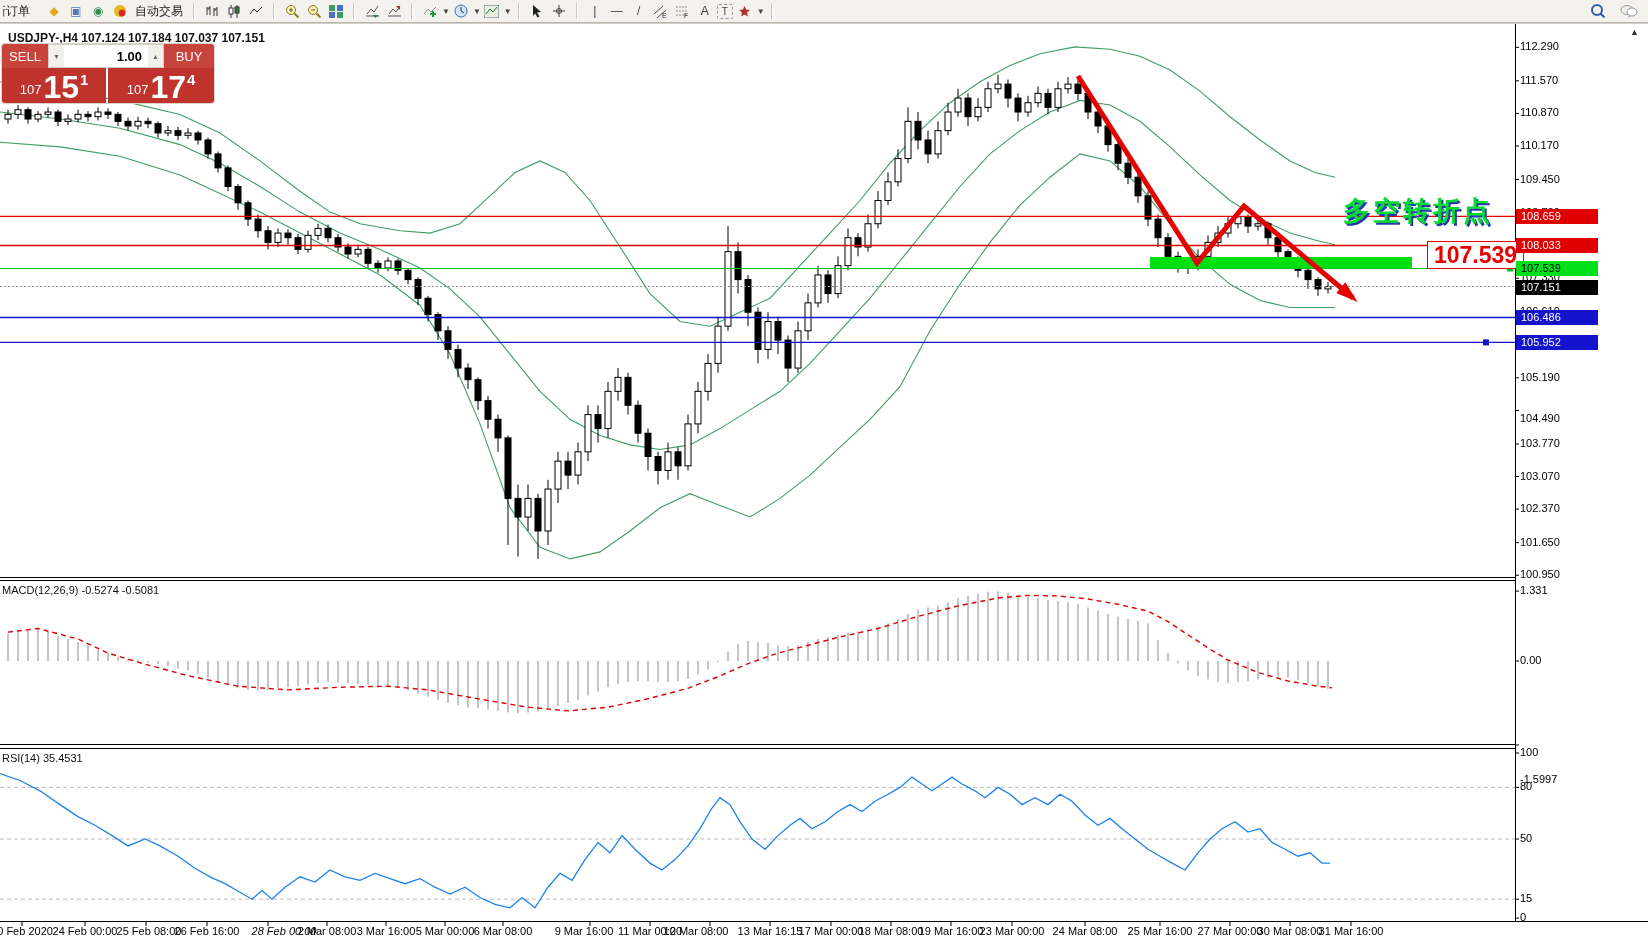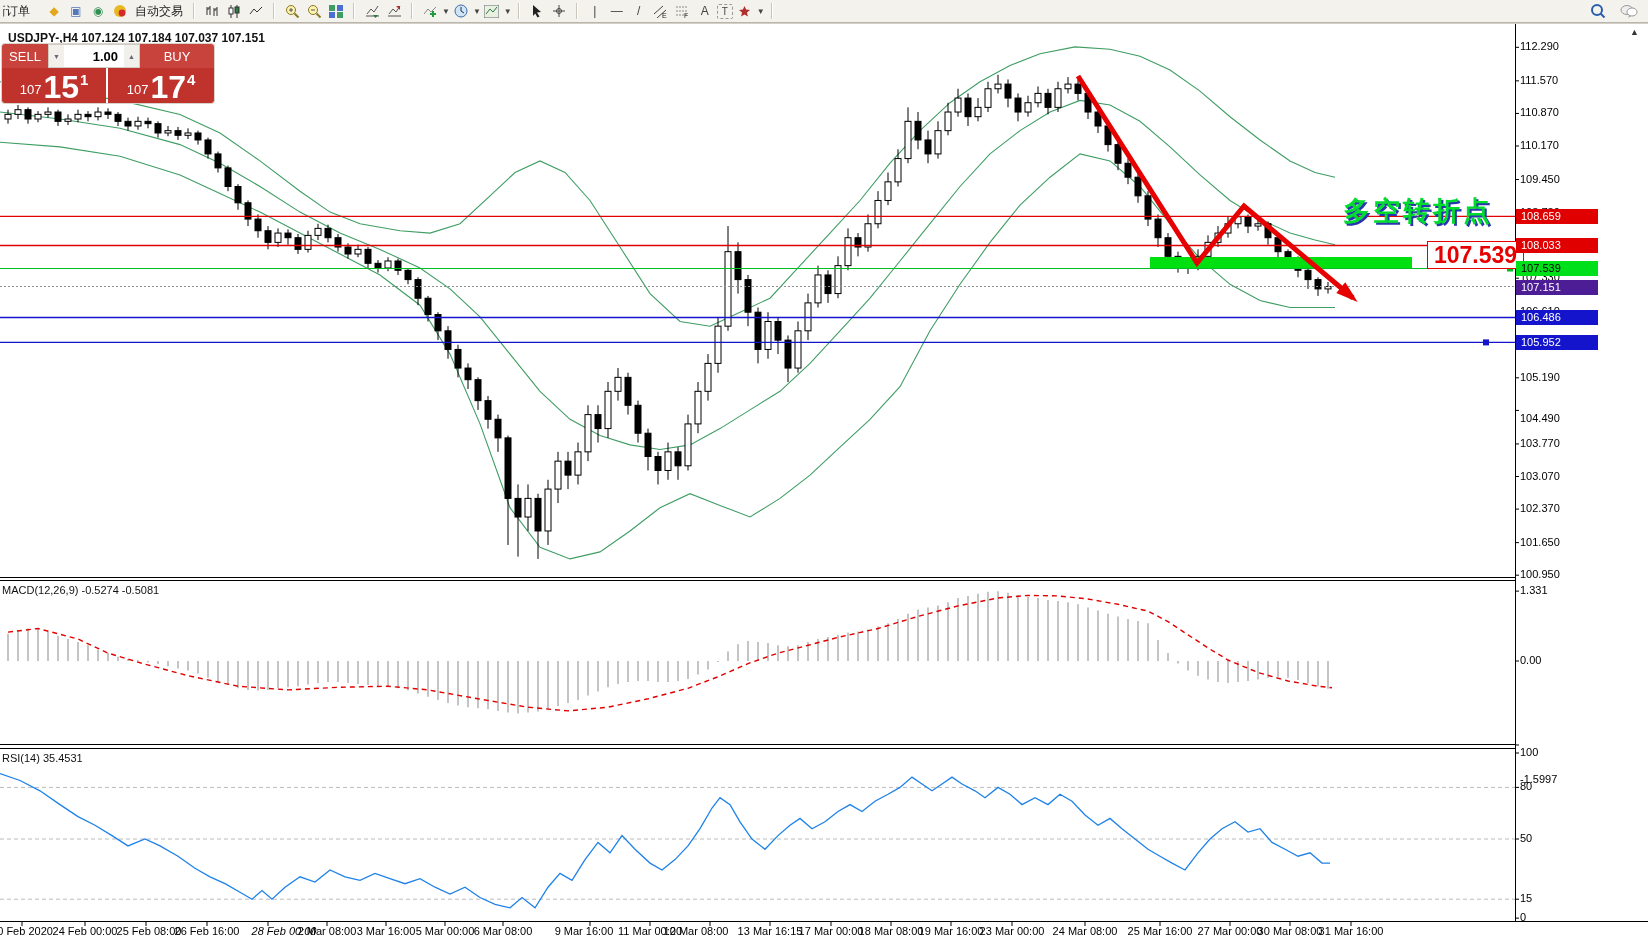--- a/index.html
+++ b/index.html
@@ -30,21 +30,21 @@
            text-shadow:2px 2px 0 #2a35b0;white-space:nowrap;}
   #price-tag{position:absolute;background:#fff;font-size:23px;font-weight:600;
              padding:0 6px;line-height:26px;}
   #scroll-up{position:absolute;left:1630px;top:27px;font-size:9px;color:#333;}
   
   #trade-panel{position:absolute;left:2px;top:44px;width:212px;border-radius:3px;overflow:hidden;
                box-shadow:0 0 0 1px #d8d4cc;}
   #tp-row1{display:flex;height:24px;}
   .tp-btn{background:#c8433c;color:#fff;font-size:13px;display:flex;align-items:center;justify-content:center;}
   #tp-sell{width:46px;}#tp-buy{flex:1;}
-  #tp-stepper{width:92px;background:#fff;display:flex;align-items:stretch;border:1px solid #d0ccc4;box-sizing:border-box;}
+  #tp-stepper{width:116px;background:#fff;display:flex;align-items:stretch;border:1px solid #d0ccc4;box-sizing:border-box;}
   .step-btn{width:15px;background:#f2f0ea;color:#667;font-size:7px;display:flex;align-items:center;justify-content:center;}
   #tp-vol{flex:1;display:flex;align-items:center;justify-content:flex-end;padding-right:6px;
           font-size:13px;font-weight:bold;color:#000;}
   #tp-row2{display:flex;height:35px;}
   .tp-tile{background:#bf332c;color:#fff;display:flex;align-items:flex-end;justify-content:center;padding-bottom:2px;}
   #tile-sell{width:104px;margin-right:2px;}#tile-buy{flex:1;}
   .px-small{font-size:13px;font-weight:normal;margin:0 2px 4px 0;}
   .px-big{font-size:32px;line-height:28px;font-weight:bold;}
   .px-sup{font-size:15px;font-weight:bold;margin-bottom:13px;margin-left:1px;}
 </style>
@@ -722,21 +722,21 @@
       <div style="left: 1520px; top: 370.828px;">105.190</div>
       <div style="left: 1520px; top: 412px;">104.490</div>
       <div style="left: 1520px; top: 436.929px;">103.770</div>
       <div style="left: 1520px; top: 469.514px;">103.070</div>
       <div style="left: 1520px; top: 502.099px;">102.370</div>
       <div style="left: 1520px; top: 535.615px;">101.650</div>
       <div style="left: 1520px; top: 568.2px;">100.950</div>
       <div class="badge" style="left: 1516px; top: 209.346px; background: rgb(224, 0, 0); color: rgb(255, 255, 255);">108.659</div>
       <div class="badge" style="left: 1516px; top: 238.486px; background: rgb(224, 0, 0); color: rgb(255, 255, 255);">108.033</div>
       <div class="badge" style="left: 1516px; top: 261.482px; background: rgb(0, 224, 26); color: rgb(0, 0, 0);">107.539</div>
-      <div class="badge" style="left: 1516px; top: 279.543px; background: #4c1d95; color: rgb(255, 255, 255);">107.151</div>
+      <div class="badge" style="left: 1516px; top: 279.543px; background: #000000; color: rgb(255, 255, 255);">107.151</div>
       <div class="badge" style="left: 1516px; top: 310.499px; background: rgb(20, 20, 204); color: rgb(255, 255, 255);">106.486</div>
       <div class="badge" style="left: 1516px; top: 335.357px; background: rgb(20, 20, 204); color: rgb(255, 255, 255);">105.952</div>
       <div style="left: 1520px; top: 584.122px;">1.331</div>
       <div style="left: 1520px; top: 654px;">0.00</div>
       <div style="left: 1520px; top: 773px;">-1.5997</div>
       <div style="left: 1520px; top: 746px;">100</div>
       <div style="left: 1520px; top: 780.4px;">80</div>
       <div style="left: 1520px; top: 832px;">50</div>
       <div style="left: 1520px; top: 892.2px;">15</div>
       <div style="left: 1520px; top: 911.12px;">0</div>

